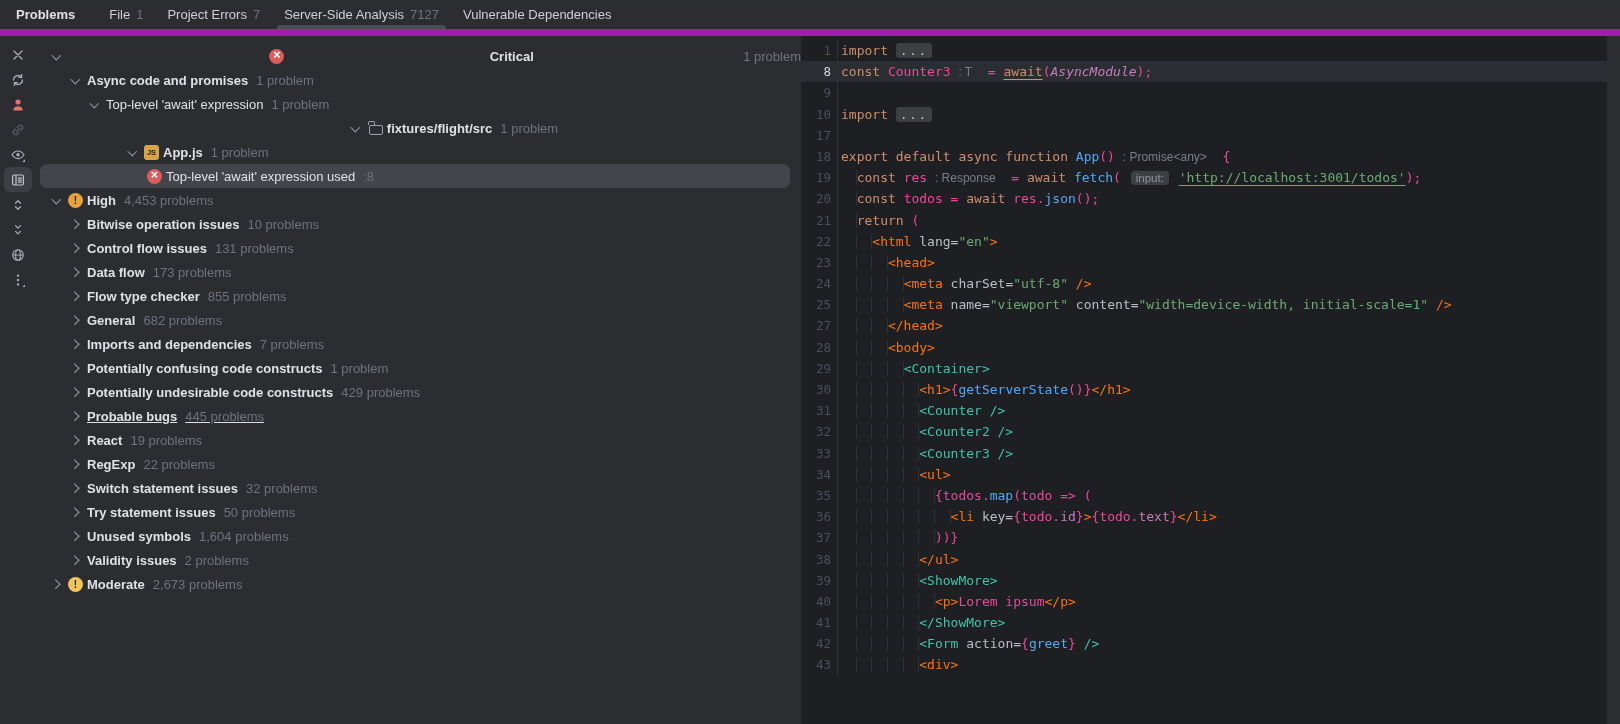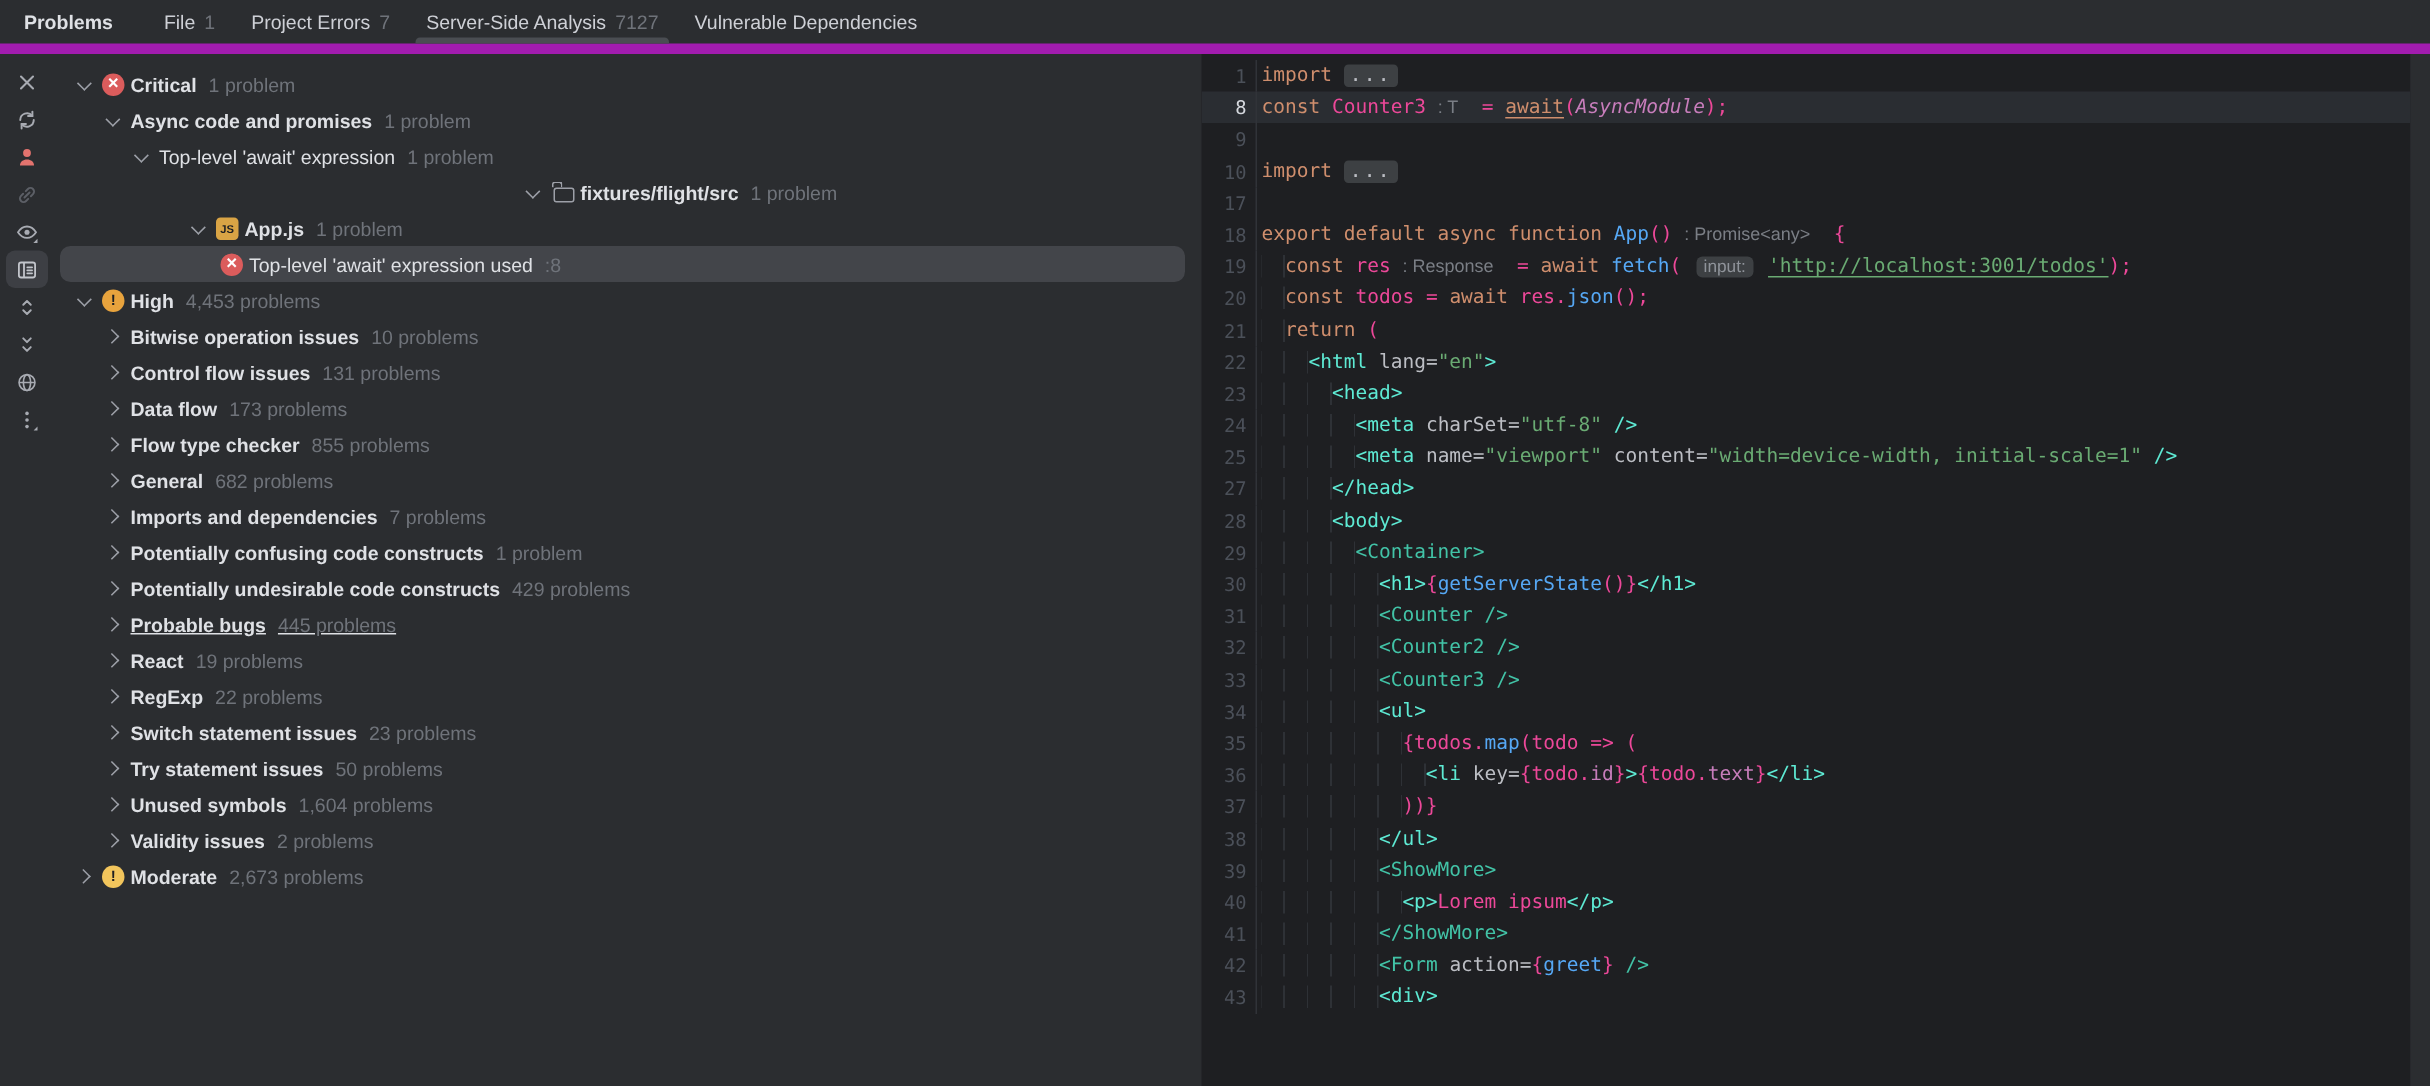--- a/index.html
+++ b/index.html
@@ -41,21 +41,21 @@
   .cnt { color:#6f737a; margin-left:4px; }
   
   .editor { flex:1; background:#1e1f22; padding-top:4px; overflow:hidden; font-family:"DejaVu Sans Mono",monospace; font-size:13px; }
   .rstrip { width:13px; flex:none; background:#2b2d30; }
   .eline { height:21.2px; line-height:21.2px; display:flex; white-space:pre; }
   .eline.hl { background:#2a2d32; }
   .lnum { width:37px; flex:none; text-align:right; padding-right:6px; color:#4b5059; font-size:12.5px; border-right:1px solid #303338; }
   .eline.hl .lnum { color:#d5d8de; }
   .ltext { padding-left:3px; }
   .kw { color:#cf8e6d; } .id { color:#ec4899; } .fn { color:#56a8f5; }
-  .str { color:#6aab73; } .tag { color:#5eead4; } .comp { color:#42c3a7; }
+  .str { color:#6aab73; } .tag { color:#f97316; } .comp { color:#42c3a7; }
   .attr { color:#bcbec4; } .field { color:#c77dbb; }
   .i { font-style:italic; } .u { text-decoration:underline; text-underline-offset:3px; }
   .inlay { color:#7a7e85; font-family:"Liberation Sans",sans-serif; font-size:12px; }
   .badge { color:#8f939a; font-family:"Liberation Sans",sans-serif; font-size:11.5px; background:#3d4043; border-radius:4px; padding:1px 5px; margin:0 2px; }
   .fold { background:#3d4043; border-radius:3px; padding:0 4px; color:#bcbec4; letter-spacing:1.5px; }
   .ind { background:repeating-linear-gradient(to right, transparent 0, transparent calc(2ch - 1px), #2e3136 calc(2ch - 1px), #2e3136 2ch); }
 </style>
 </head>
 <body>
 
@@ -147,21 +147,21 @@
         <svg width="16" height="16" viewBox="0 0 16 16" fill="#a8abb2">
           <circle cx="8" cy="3.6" r="1.2"></circle>
             <circle cx="8" cy="8" r="1.2"></circle>
             <circle cx="8" cy="12.4" r="1.2"></circle>
           <path d="M15 12.4V15h-2.6z"></path>
           </svg>
       </div>
     </div>
 
     <div class="tree">
-        <div class="trow" style="padding-left: 12px;">
+        <div class="trow" style="padding-left: 12px; justify-content: space-between;">
           <span class="chev"></span>
           <span class="sev sev-error"></span>
           <span class="lbl b">Critical</span>
           <span class="cnt">1 problem</span>
         </div>
         <div class="trow" style="padding-left: 31px;">
           <span class="chev"></span>
           <span class="lbl b">Async code and promises</span>
           <span class="cnt">1 problem</span>
         </div>
@@ -244,21 +244,21 @@
           <span class="cnt">19 problems</span>
         </div>
         <div class="trow" style="padding-left: 31px;">
           <span class="chev right"></span>
           <span class="lbl b">RegExp</span>
           <span class="cnt">22 problems</span>
         </div>
         <div class="trow" style="padding-left: 31px;">
           <span class="chev right"></span>
           <span class="lbl b">Switch statement issues</span>
-          <span class="cnt">23 problems</span>
+          <span class="cnt">32 problems</span>
         </div>
         <div class="trow" style="padding-left: 31px;">
           <span class="chev right"></span>
           <span class="lbl b">Try statement issues</span>
           <span class="cnt">50 problems</span>
         </div>
         <div class="trow" style="padding-left: 31px;">
           <span class="chev right"></span>
           <span class="lbl b">Unused symbols</span>
           <span class="cnt">1,604 problems</span>

